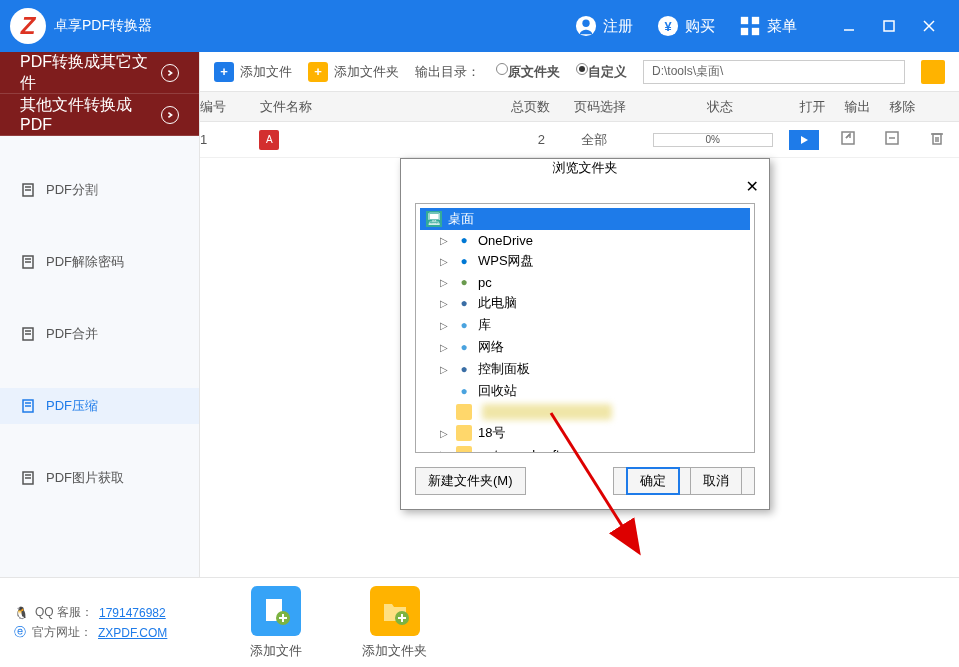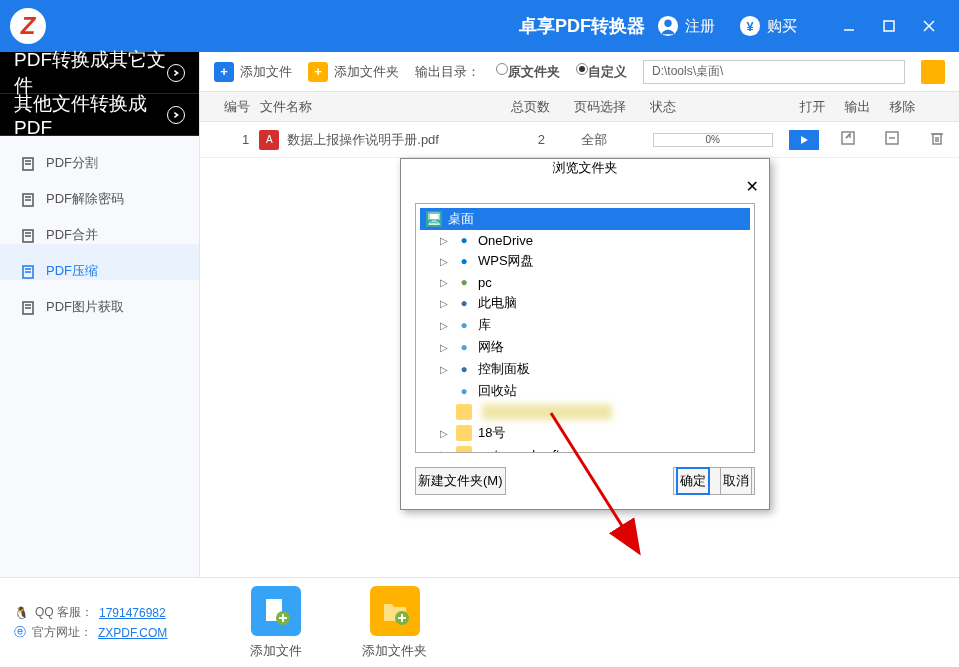--- a/index.html
+++ b/index.html
@@ -2,54 +2,54 @@
 <html><head>
 <meta charset="utf-8">
 <style>
 * { margin: 0; padding: 0; box-sizing: border-box; font-family: "Microsoft YaHei", Arial, sans-serif; }
 body { width: 959px; height: 667px; background: #fff; overflow: hidden; position: relative; }
 
 
 .header { height: 52px; background: #1e7be9; display: flex; align-items: center; padding: 0 10px; color: #fff; }
 .logo { width: 36px; height: 36px; background: #fff; border-radius: 50%; display: flex; align-items: center; justify-content: center; margin-right: 8px; }
 .logo-z { font-size: 24px; font-weight: bold; color: #d32; font-style: italic; }
-.app-title { font-size: 18px; font-weight: bold; flex: 1; text-align: right; }
+.app-title { font-size: 14px; font-weight: normal; flex: 1; }
 .header-btn { display: flex; align-items: center; padding: 0 12px; height: 52px; cursor: pointer; font-size: 15px; }
 .header-icon { width: 22px; height: 22px; margin-right: 6px; fill: #fff; }
 .win-controls { display: flex; margin-left: 20px; }
 .win-btn { width: 40px; height: 52px; display: flex; align-items: center; justify-content: center; cursor: pointer; }
 .win-btn svg { width: 14px; height: 14px; stroke: #fff; stroke-width: 1.5; fill: none; }
 
 
 .sidebar { position: absolute; left: 0; top: 52px; width: 200px; bottom: 0; background: #f7f9fc; border-right: 1px solid #e5e5e5; }
-.side-cat { height: 42px; display: flex; align-items: center; padding: 0 14px; color: #fff; font-size: 19px; cursor: pointer; background: #000000; border-bottom: 1px solid rgba(255,255,255,0.15); }
+.side-cat { height: 42px; display: flex; align-items: center; padding: 0 20px; color: #fff; font-size: 16px; cursor: pointer; background: #7f1d1d; border-bottom: 1px solid rgba(255,255,255,0.15); }
 .side-cat-text { flex: 1; }
 .chev-circle { width: 18px; height: 18px; border: 1px solid #fff; border-radius: 50%; display: flex; align-items: center; justify-content: center; }
 .chev-circle svg { width: 8px; height: 8px; stroke: #fff; stroke-width: 2; fill: none; }
-.side-item { height: 36px; display: flex; align-items: flex-end; padding: 0 20px; font-size: 13px; color: #555; cursor: pointer; }
+.side-item { height: 36px; display: flex; align-items: center; padding: 0 20px; font-size: 13px; color: #555; cursor: pointer; margin-top: 36px; }
 .side-item.active { background: #eaf2fd; color: #1e7be9; }
 .side-item-icon { width: 16px; height: 16px; margin-right: 10px; stroke: currentColor; fill: none; stroke-width: 1.5; }
 
 
 .main { position: absolute; left: 200px; right: 0; top: 52px; bottom: 90px; background: #fff; }
 .toolbar { height: 40px; border-bottom: 1px solid #e5e5e5; display: flex; align-items: center; padding: 0 14px; font-size: 13px; color: #555; gap: 16px; }
 .tb-btn { display: flex; align-items: center; cursor: pointer; gap: 6px; }
 .tb-sq { width: 20px; height: 20px; border-radius: 3px; display: flex; align-items: center; justify-content: center; color: #fff; font-weight: bold; }
 .radio-opt { display: flex; align-items: flex-start; gap: 0; cursor: pointer; font-weight: bold; }
 .radio { width: 12px; height: 12px; border: 1px solid #888; border-radius: 50%; display: inline-flex; align-items: center; justify-content: center; }
 .radio.on::after { content: ''; width: 6px; height: 6px; background: #333; border-radius: 50%; }
 .path-input { flex: 1; height: 24px; border: 1px solid #ccc; padding: 0 8px; font-size: 12px; color: #666; }
 .folder-btn { width: 24px; height: 24px; background: #ffb300; border-radius: 2px; cursor: pointer; }
 
 .table-head { height: 30px; background: #f5f5f5; display: flex; align-items: center; font-size: 13px; color: #555; border-bottom: 1px solid #e5e5e5; }
-.col-num { width: 50px; text-align: right; }
+.col-num { width: 50px; text-align: left; }
 .col-name { width: 220px; padding-left: 10px; }
 .col-pages { width: 80px; text-align: right; }
 .col-sel { width: 100px; text-align: center; }
-.col-status { width: 140px; text-align: left; }
+.col-status { width: 140px; text-align: center; }
 .col-act { width: 45px; text-align: center; }
 
 .table-row { height: 36px; display: flex; align-items: center; font-size: 13px; color: #555; border-bottom: 1px solid #f0f0f0; }
 .pdf-icon { width: 20px; height: 20px; background: #d32f2f; border-radius: 2px; margin-right: 8px; display: inline-flex; align-items: center; justify-content: center; color: #fff; font-size: 10px; }
 .progress { width: 120px; height: 14px; border: 1px solid #ccc; position: relative; font-size: 10px; display: flex; align-items: center; justify-content: center; margin: 0 auto; }
 .play-btn { width: 30px; height: 20px; background: #1e7be9; display: flex; align-items: center; justify-content: center; cursor: pointer; margin: 0 auto; }
 .act-icon { width: 16px; height: 16px; stroke: #888; fill: none; stroke-width: 1.5; cursor: pointer; margin: 0 auto; }
 
 
 .footer { position: absolute; left: 0; right: 0; bottom: 0; height: 90px; background: #fff; border-top: 1px solid #e5e5e5; display: flex; align-items: center; }
@@ -67,21 +67,21 @@
 .dlg-close { margin-left: auto; cursor: pointer; font-size: 16px; }
 .dlg-body { padding: 14px; }
 .tree { border: 1px solid #aaa; height: 250px; overflow: auto; font-size: 13px; padding: 4px; }
 .tree-root { background: #1e7be9; color: #fff; padding: 2px 6px; display: flex; align-items: center; gap: 6px; }
 .tree-item { padding: 2px 0 2px 20px; display: flex; align-items: center; gap: 6px; cursor: pointer; }
 .tree-exp { width: 10px; color: #666; font-size: 10px; }
 .tree-ico { width: 16px; height: 16px; display: inline-flex; align-items: center; justify-content: center; font-size: 12px; }
 .tree-folder { background: #ffd76b; border-radius: 2px; }
 .dlg-blur { width: 130px; height: 16px; background: #f0e6a8; filter: blur(3px); border-radius: 3px; margin-left: 4px; }
 .dlg-buttons { display: flex; gap: 10px; margin-top: 14px; justify-content: flex-start; }
-.dlg-btn { height: 28px; padding: 0 2px; border: 1px solid #aaa; background: #f5f5f5; font-size: 13px; cursor: pointer; display: flex; align-items: center; }
+.dlg-btn { height: 28px; padding: 0 12px; border: 1px solid #aaa; background: #f5f5f5; font-size: 13px; cursor: pointer; display: flex; align-items: center; }
 .dlg-btn.primary { border: 2px solid #1e7be9; }
 .dlg-btn.primary-wrap { margin-left: auto; display: flex; gap: 10px; }
 
 
 .arrow { position: absolute; left: 546px; top: 408px; pointer-events: none; }
 </style>
 </head>
 <body>
 
 <div class="header">
@@ -96,20 +96,29 @@
         <path d="M5 21c1-4 5-5 7-5s6 1 7 5" fill="#1e7be9"></path>
       </svg>
     <span>注册</span>
   </div>
   <div class="header-btn">
     <svg class="header-icon" viewBox="0 0 24 24">
         <circle cx="12" cy="12" r="11" fill="#fff"></circle>
         <text x="12" y="17" text-anchor="middle" font-size="14" fill="#1e7be9" font-weight="bold">¥</text>
       </svg>
     <span>购买</span>
+  </div>
+  <div class="header-btn">
+    <svg class="header-icon" viewBox="0 0 24 24">
+        <rect x="2" y="2" width="8" height="8" fill="#fff"></rect>
+        <rect x="14" y="2" width="8" height="8" fill="#fff"></rect>
+        <rect x="2" y="14" width="8" height="8" fill="#fff"></rect>
+        <rect x="14" y="14" width="8" height="8" fill="#fff"></rect>
+      </svg>
+    <span>菜单</span>
   </div>
   <div class="win-controls">
     <div class="win-btn">
         <svg viewBox="0 0 14 14">
           <line x1="2" y1="11" x2="12" y2="11"></line>
         </svg>
       </div>
     <div class="win-btn">
         <svg viewBox="0 0 14 14">
           <rect x="2" y="2" width="10" height="10"></rect>
@@ -214,21 +223,20 @@
     <div class="col-sel">页码选择</div>
     <div class="col-status">状态</div>
     <div class="col-act">打开</div>
     <div class="col-act">输出</div>
     <div class="col-act">移除</div>
   </div>
   <div class="table-row">
     <div class="col-num">1</div>
     <div class="col-name" style="display:flex;align-items:center">
       <span class="pdf-icon">A</span>
-      <span>数据上报操作说明手册.pdf</span>
     </div>
     <div class="col-pages">2</div>
     <div class="col-sel">全部</div>
     <div class="col-status">
         <div class="progress">
           <span>0%</span>
         </div>
       </div>
     <div class="col-act">
         <div class="play-btn">

